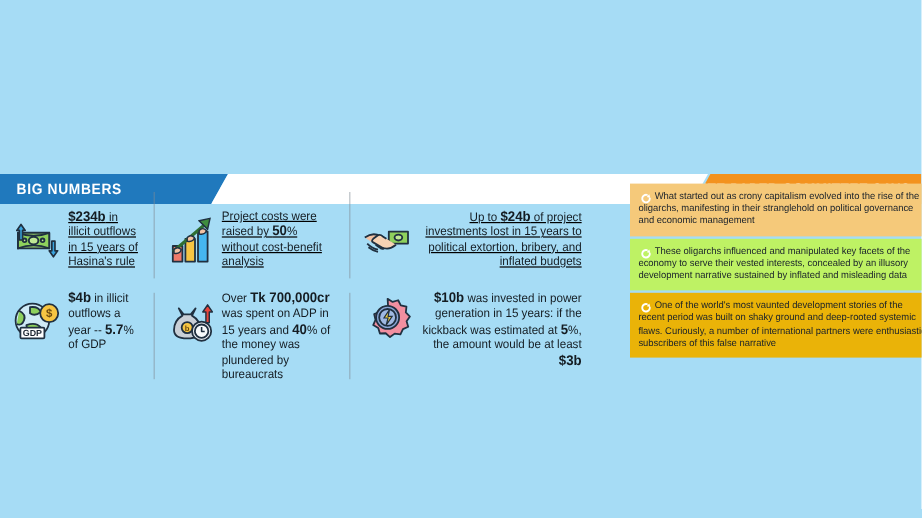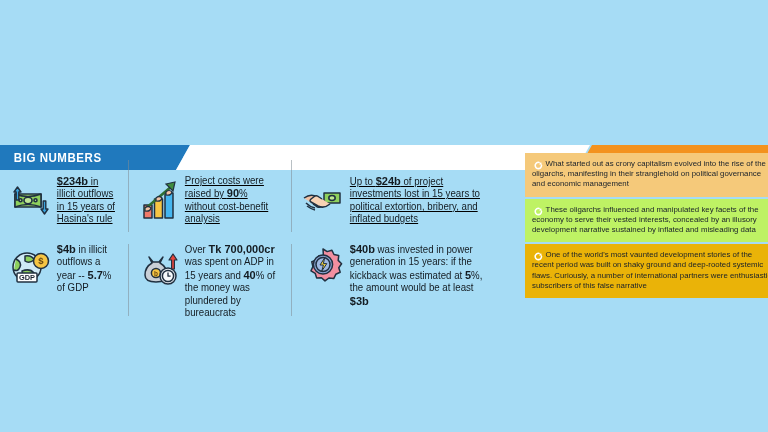--- a/index.html
+++ b/index.html
@@ -23,21 +23,21 @@
                     transform:scaleX(.9);transform-origin:right center;}
 
   
   .stats{position:absolute;left:8px;top:158px;width:484px;height:162px;}
   .srow{position:absolute;left:0;width:484px;height:78px;display:flex;}
   .srow.r1{top:16px;text-decoration:underline;}
   .srow.r2{top:84px;}
   .scell{position:relative;display:flex;align-items:flex-start;}
   .c1{width:122px;}
   .c2{width:160px;padding-left:12px;}
-  .c3{width:196px;padding-left:12px;}
+  .c3{width:196px;padding-left:12px;text-align:right;}
   .vsep{position:absolute;width:1px;background:#7f8c93;opacity:.55;}
 
   .ic{flex:0 0 auto;width:46px;height:46px;position:relative;margin-top:3px;}
   .ic svg{display:block;width:46px;height:46px;}
   .txt{font-size:10.2px;line-height:12.4px;color:#141c22;
        font-family:"Liberation Sans Narrow","Liberation Sans",sans-serif;
        transform:scaleX(.95);transform-origin:left top;padding-top:1px;}
   .txt b{font-weight:bold;font-size:11.6px;}
   .c1 .txt{width:62px;padding-left:3px;}
   .c2 .txt{width:98px;padding-left:3px;}
@@ -109,21 +109,21 @@
             <g fill="#3f8c3f" stroke="#203040" stroke-width="1.2">
               <path d="M30 7 l9 -2 l-2 9 z"></path>
             </g>
             <g fill="#f2c2a4" stroke="#203040" stroke-width="1.2">
               <path d="M9 31 q3 -3 6 0 q-1 4 -6 3 z"></path>
               <path d="M20 21 q3 -3 6 0 q-1 4 -6 3 z"></path>
               <path d="M30 15 q3 -3 6 0 q-1 4 -6 3 z"></path>
             </g>
           </svg>
         </div>
-        <div class="txt">Project costs were raised by <b>90</b>% without cost-benefit analysis</div>
+        <div class="txt">Project costs were raised by <b>50</b>% without cost-benefit analysis</div>
       </div>
 
       <div class="scell c3">
         <div class="ic">
           <svg viewBox="0 0 46 46">
             <g stroke="#203040" stroke-width="1.5" stroke-linejoin="round">
               <path d="M24 16 h16 v10 h-16 z" fill="#8ed05c"></path>
               <ellipse cx="32" cy="21" rx="3.2" ry="2.4" fill="#bfe894"></ellipse>
               <path d="M4 21 q7 -5 13 -1 l7 4 q2 1 0 3 l-4 3 q-2 1 -4 -1 l-3 -2" fill="#f2c2a4"></path>
               <path d="M30 27 q-6 5 -12 2 l-7 -4 q-2 -1 0 -3 l4 -3 q2 -1 4 1 l3 2" fill="#f7d2b4"></path>
@@ -181,21 +181,21 @@
             <g stroke="#203040" stroke-width="1.5" stroke-linejoin="round">
               <path d="M23 4 l4.2 2.6 l4.6 -1.4 l2.2 4.3 l4.7 1.1 l-0.5 4.8 l3.4 3.4 l-2.8 3.9
                        l1.4 4.6 l-4.4 2 l-2.1 4.3 l-4.8 -0.6 l-3.9 2.9 l-3.6 -3.2 l-4.8 0.2 l-1.4 -4.6
                        l-4.2 -2.4 l1.9 -4.4 l-1.1 -4.7 l4.5 -1.7 l2.5 -4.1 l4.7 0.9 z" fill="#f18fa0"></path>
               <circle cx="23" cy="19.5" r="9.6" fill="#8aa7d6"></circle>
               <circle cx="23" cy="19.5" r="7" fill="#9fb9e2"></circle>
             </g>
             <path d="M24.6 13 l-4.6 7 h3.4 l-1.6 6 l5 -7.4 h-3.4 z" fill="#f6d43f" stroke="#203040" stroke-width="1"></path>
           </svg>
         </div>
-        <div class="txt"><b>$40b</b> was invested in power generation in 15 years: if the kickback was estimated at <b>5</b>%, the amount would be at least <b>$3b</b></div>
+        <div class="txt"><b>$10b</b> was invested in power generation in 15 years: if the kickback was estimated at <b>5</b>%, the amount would be at least <b>$3b</b></div>
       </div>
     </div>
   </div>
 
   <div class="quotes">
 
     <div class="qcard" style="background:#f5c97a;">
       <div class="qt"><span class="lead"></span><span class="qtxt">What started out as crony capitalism evolved into the rise of the oligarchs, manifesting in their stranglehold on political governance and economic management</span></div>
       <svg class="qi" viewBox="0 0 12 12">
         <path d="M10 6 a4.2 4.2 0 1 1 -3.2 -4.1" fill="none" stroke="#ffffff" stroke-width="2.1" stroke-linecap="round"></path>

